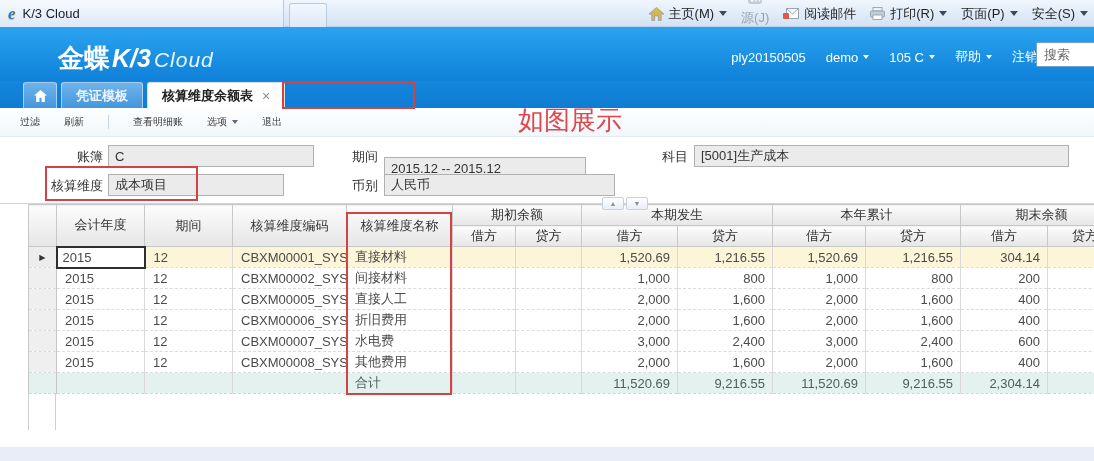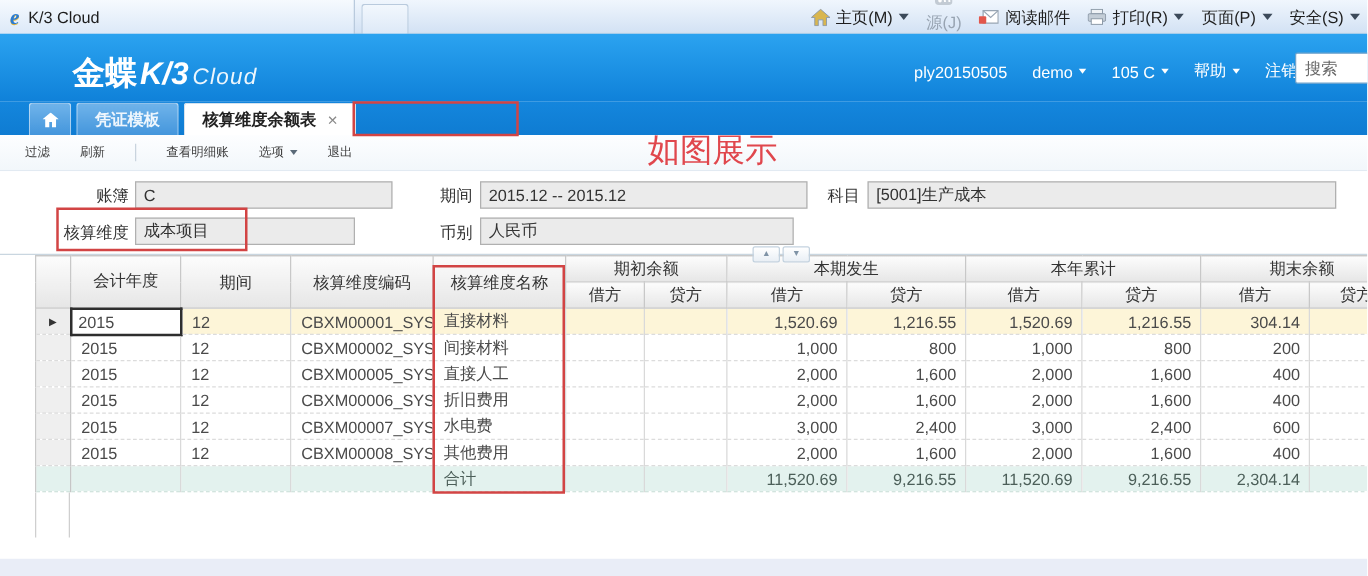--- a/index.html
+++ b/index.html
@@ -16,21 +16,21 @@
   .ie-cmd { display:flex; align-items:center; gap:5px; font-size:13px; color:#1e1e1e; cursor:default; }
   .ie-cmd.disabled { color:#98a4b2;flex-direction:column; }
   .caret { width:0; height:0; border-left:4px solid transparent; border-right:4px solid transparent; border-top:5px solid #3c4a5a; display:inline-block; }
   .ie-cmd.disabled .caret { border-top-color:#a7b2bf; }
 
   
   .k3-header { height:54px; background:linear-gradient(#2ba3f0,#0f81d9); display:flex; align-items:center; position:relative; }
   .logo { margin-left:58px; margin-top:8px; color:#fff; white-space:nowrap; }
   .logo .cn { font-size:26px; font-weight:bold; }
   .logo .k3 { font-size:25px; font-weight:bold; font-style:italic; margin-left:2px; }
-  .logo .cloud { font-size:18px; font-weight:300; font-style:italic; opacity:.92; margin-left:3px; letter-spacing:1px; }
+  .logo .cloud { font-size:21px; font-weight:300; font-style:italic; opacity:.92; margin-left:3px; letter-spacing:1px; }
   .hdr-right { margin-left:auto; margin-right:56px; margin-top:6px; display:flex; align-items:center; gap:20px; color:#fff; }
   .hdr-item { display:flex; align-items:center; gap:5px; cursor:default; white-space:nowrap; }
   .hdr-right .caret { border-top-color:#fff; border-left-width:3.5px; border-right-width:3.5px; border-top-width:4.5px; }
   .search-box { position:absolute; right:-8px; top:15px; width:66px; height:25px; border:1px solid #6fa3cc; border-radius:2px; background:#fff; padding-left:7px; font-size:13px; color:#555; outline:none; }
   .search-box::placeholder { color:#666; opacity:1; }
 
   
   .tabstrip { height:27px; background:linear-gradient(#1486dd,#0f7cd2); display:flex; align-items:flex-end; padding-left:23px; gap:4px; }
   .ptab { height:26px; line-height:25px; padding:0 14px; border-radius:3px 3px 0 0; background:linear-gradient(#6fb3ea,#4496dc); border:1px solid rgba(255,255,255,.5); border-bottom:none; color:#eef6fd; font-weight:bold; font-size:13px; white-space:nowrap; cursor:default; }
   .ptab.home { width:34px; padding:0; display:flex; align-items:center; justify-content:center; }
@@ -180,27 +180,27 @@
       </span>
     <span class="tool-item">退出</span>
   </div>
 
   <div class="content">
 
     <div class="filter-form">
       <span class="f-label" style="left:0;width:103px;top:11px">账簿</span>
       <input class="f-input" style="left: 108px; width: 206px; top: 8px;" readonly="" value="C">
       <span class="f-label" style="left:300px;width:78px;top:11px">期间</span>
-      <input class="f-input" style="left: 384px; width: 262px; top: 8px;" readonly="" value="2015.12 -- 2015.12">
+      <input class="f-input" style="left: 384px; width: 202px; top: 20px;" readonly="" value="2015.12 -- 2015.12">
       <span class="f-label" style="left:610px;width:78px;top:11px">科目</span>
       <input class="f-input" style="left: 694px; width: 375px; top: 8px;" readonly="" value="[5001]生产成本">
       <span class="f-label" style="left:0;width:103px;top:40px">核算维度</span>
       <input class="f-input" style="left: 108px; width: 176px; top: 37px;" readonly="" value="成本项目">
       <span class="f-label" style="left:300px;width:78px;top:40px">币别</span>
-      <input class="f-input" style="left: 384px; width: 251px; top: 37px;" readonly="" value="人民币">
+      <input class="f-input" style="left: 384px; width: 231px; top: 37px;" readonly="" value="人民币">
     </div>
 
     <div class="grid-outer">
       <div class="grid-wrap">
         <table class="grid">
           <colgroup>
             <col style="width:28px">
               <col style="width:88px">
               <col style="width:88px">
               <col style="width:114px">

